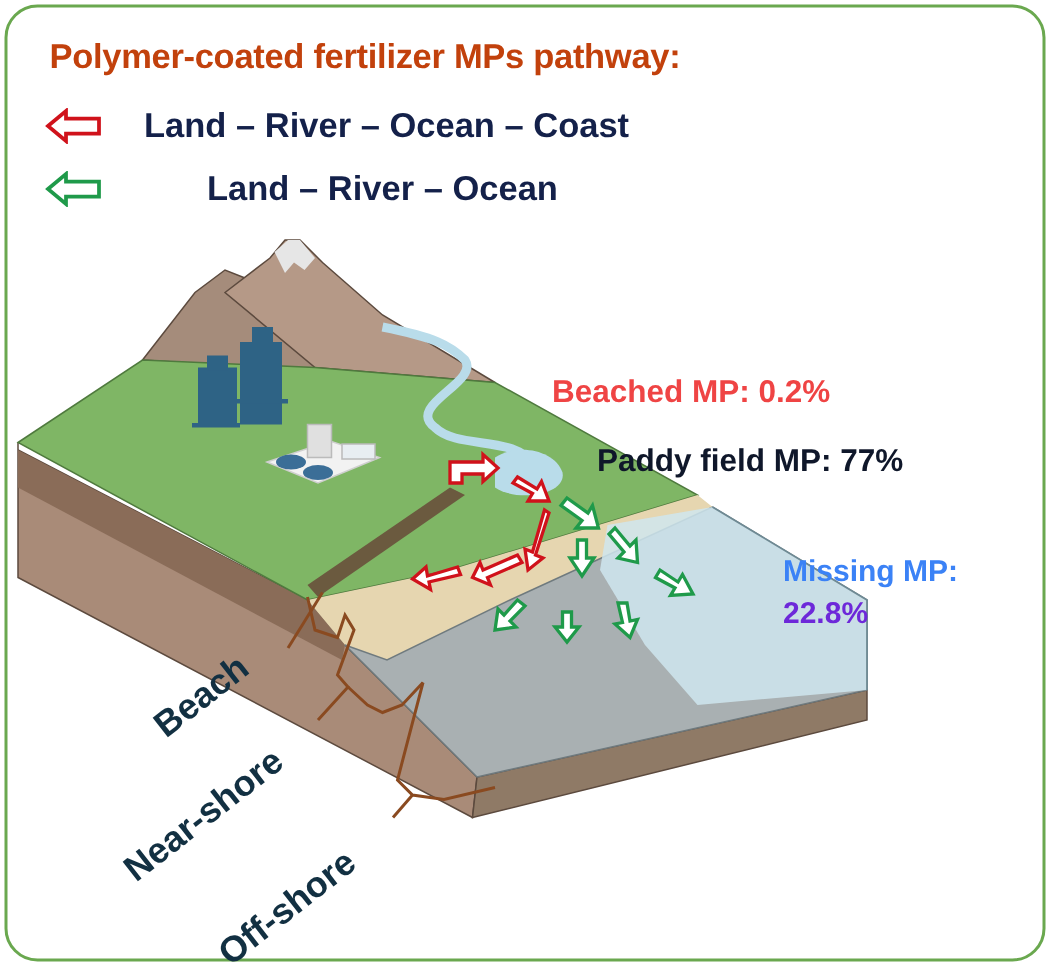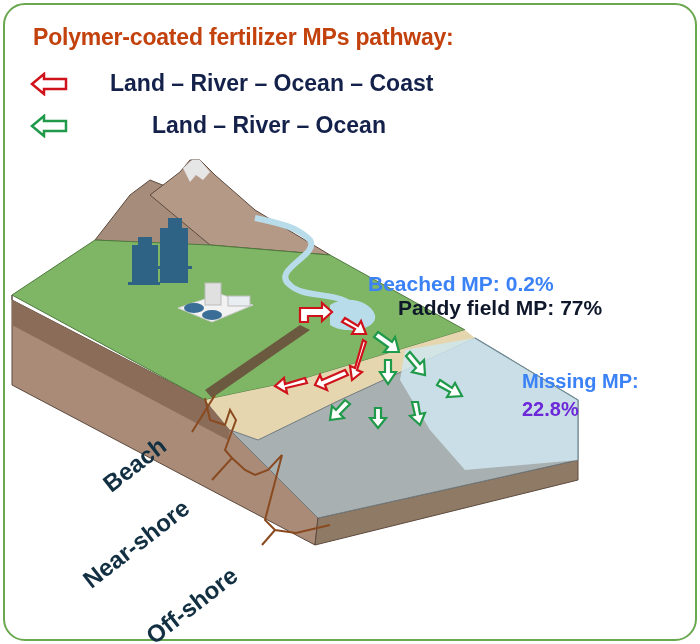--- a/index.html
+++ b/index.html
@@ -1,20 +1,20 @@
 <!DOCTYPE html>
 <html><head>
 <meta charset="utf-8">
 <style>
   html,body{margin:0;padding:0;background:#ffffff;}
   body{width:700px;height:644px;position:relative;overflow:hidden;font-family:"Liberation Sans",sans-serif;}
   .frame{position:absolute;left:3px;top:3px;width:690px;height:634px;border:2px solid #6aa84f;border-radius:22px;background:#fff;}
   .title{position:absolute;left:33px;top:24px;font-size:23px;font-weight:bold;color:#c2410c;letter-spacing:-0.2px;}
   .legend-row{position:absolute;left:30px;display:flex;align-items:center;font-size:23px;font-weight:bold;color:#14214a;}
-  .legend-row .lbl{margin-left:40px;}
+  .legend-row .lbl{margin-left:26px;}
   .scene{position:absolute;left:0;top:0;}
   .annot{position:absolute;font-weight:bold;white-space:nowrap;}
   .zone{position:absolute;font-size:24px;font-weight:bold;color:#123042;transform-origin:left bottom;transform:rotate(-38deg);white-space:nowrap;}
 </style>
 </head>
 <body>
 
 <div class="frame"></div>
 
 <div class="title">Polymer-coated fertilizer MPs pathway:</div>
@@ -94,20 +94,20 @@
 
   <g fill="none" stroke="#8a4a20" stroke-width="2">
     <path d="M192 432 L215 395"></path>
     <path d="M205 398 L210 420 L225 425 L230 410 L236 420 L225 450 L232 458 L212 480"></path>
     <path d="M232 458 L245 470 L255 475 L268 470 L282 455"></path>
     <path d="M282 455 L265 520 L275 530 L296 533 L330 525"></path>
     <path d="M275 530 L262 545"></path>
   </g>
 </svg>
 
-<div class="annot" style="left: 368px; top: 272px; font-size: 21px; color: #3b82f6;">Beached MP: 0.2%</div>
+<div class="annot" style="left: 368px; top: 250px; font-size: 21px; color: #ef4444;">Beached MP: 0.2%</div>
 <div class="annot" style="left: 398px; top: 296px; font-size: 21px; color: #0f172a;">Paddy field MP: 77%</div>
 <div class="annot" style="left: 522px; top: 370px; font-size: 20px; color: #3b82f6;">Missing MP:</div>
 <div class="annot" style="left: 522px; top: 398px; font-size: 20px; color: #6d28d9;">22.8%</div>
 
 <div class="zone" style="left:115px;top:470px;">Beach</div>
 <div class="zone" style="left:95px;top:566px;">Near-shore</div>
 <div class="zone" style="left:158px;top:622px;">Off-shore</div>
 
 </body></html>

